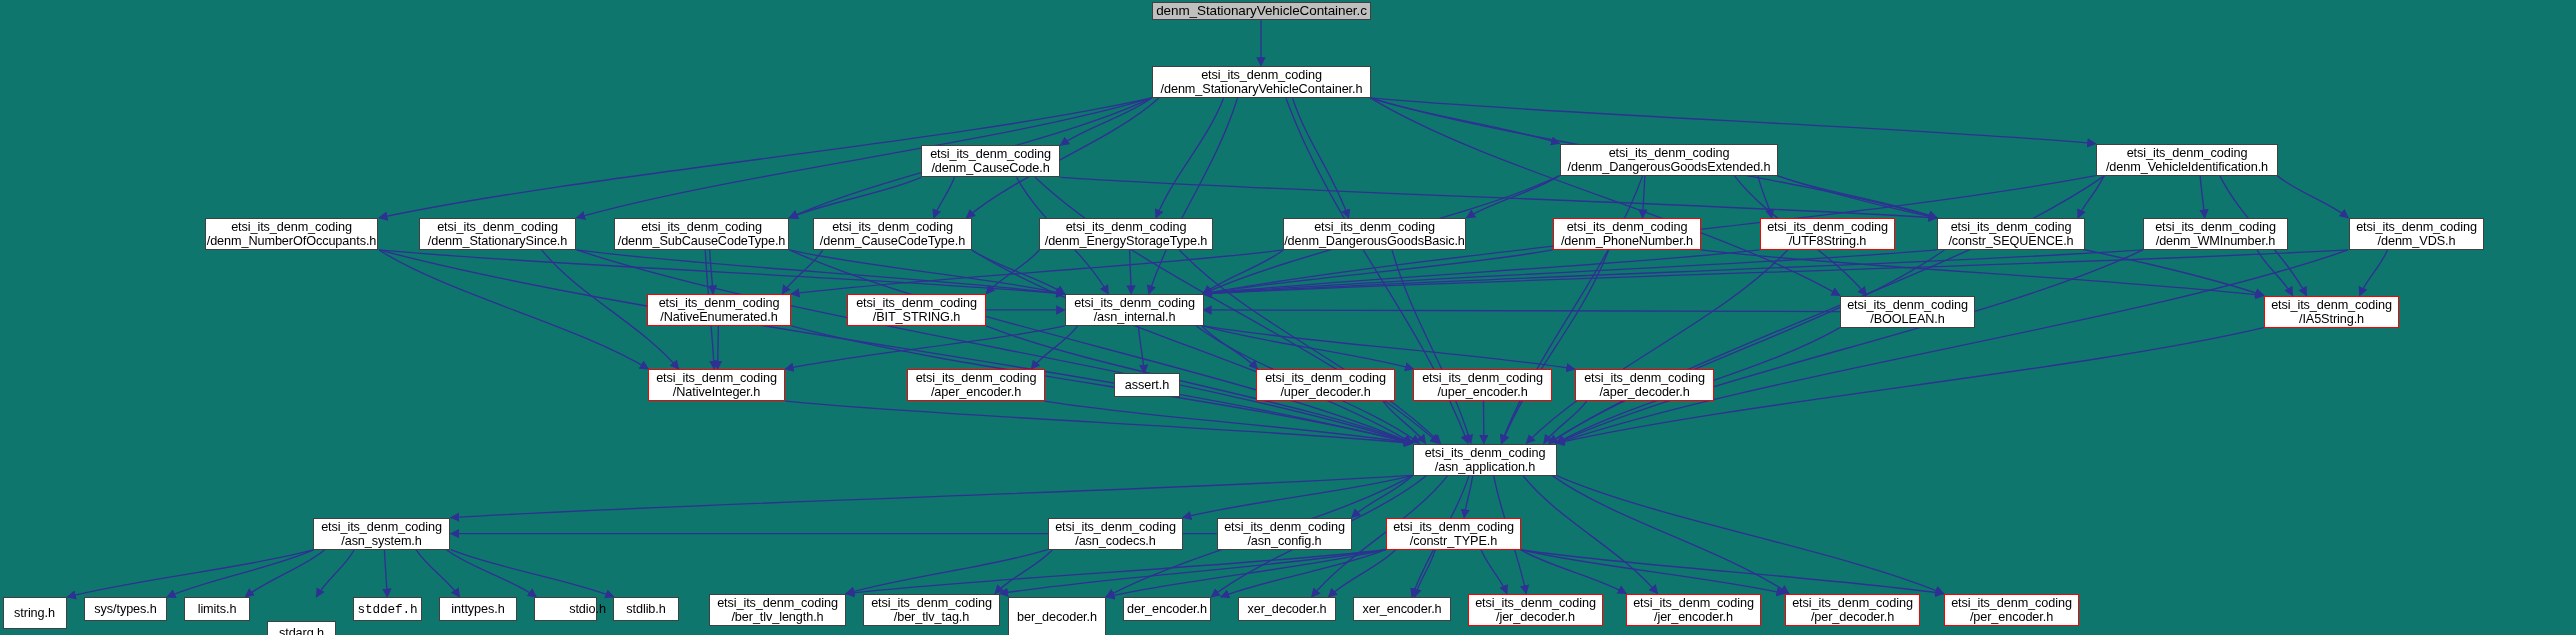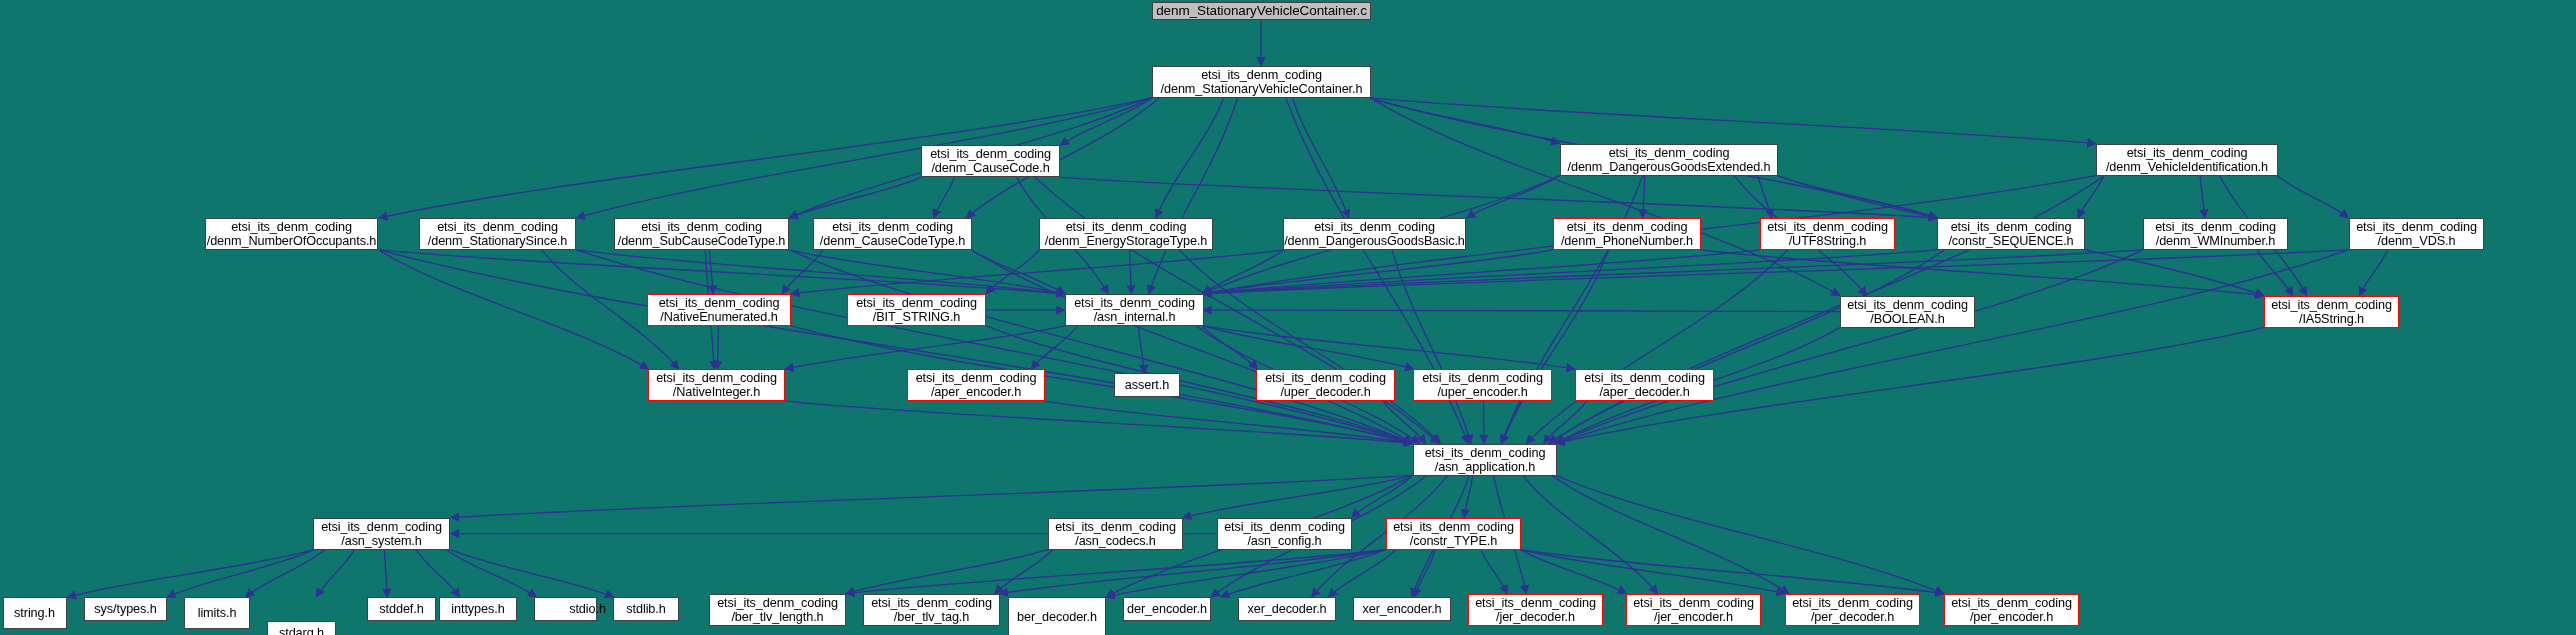--- a/index.html
+++ b/index.html
@@ -306,27 +306,27 @@
       <div class="node red" style="left: 1386px; top: 518px; width: 135px; height: 32px;">
         <span class="ln">etsi_its_denm_coding</span>
         <span class="ln">/constr_TYPE.h</span>
       </div>
       <div class="node single" style="left: 2.5px; top: 597px; width: 64px; height: 32px;">
         <span class="ln">string.h</span>
       </div>
       <div class="node single" style="left: 84px; top: 597px; width: 83px; height: 24px;">
         <span class="ln">sys/types.h</span>
       </div>
-      <div class="node single" style="left: 184px; top: 597px; width: 66px; height: 32px;">
+      <div class="node single" style="left: 184px; top: 597px; width: 66px; height: 24px;">
         <span class="ln">limits.h</span>
       </div>
       <div class="node single" style="left: 267px; top: 597px; width: 69px; height: 24px; margin-top: 24px;">
         <span class="ln">stdarg.h</span>
       </div>
-      <div class="node single" style="left: 367px; top: 597px; width: 69px; height: 24px;">
+      <div class="node single" style="left: 353px; top: 597px; width: 69px; height: 24px; font-family: Liberation Mono, monospace;">
         <span class="ln">stddef.h</span>
       </div>
       <div class="node single" style="left: 439px; top: 597px; width: 78px; height: 24px;">
         <span class="ln">inttypes.h</span>
       </div>
       <div class="node single" style="left: 534px; top: 597px; width: 63px; height: 24px; padding-left: 44px;">
         <span class="ln">stdio.h</span>
       </div>
       <div class="node single" style="left: 613px; top: 597px; width: 66px; height: 24px; align-items: center;">
         <span class="ln">stdlib.h</span>

